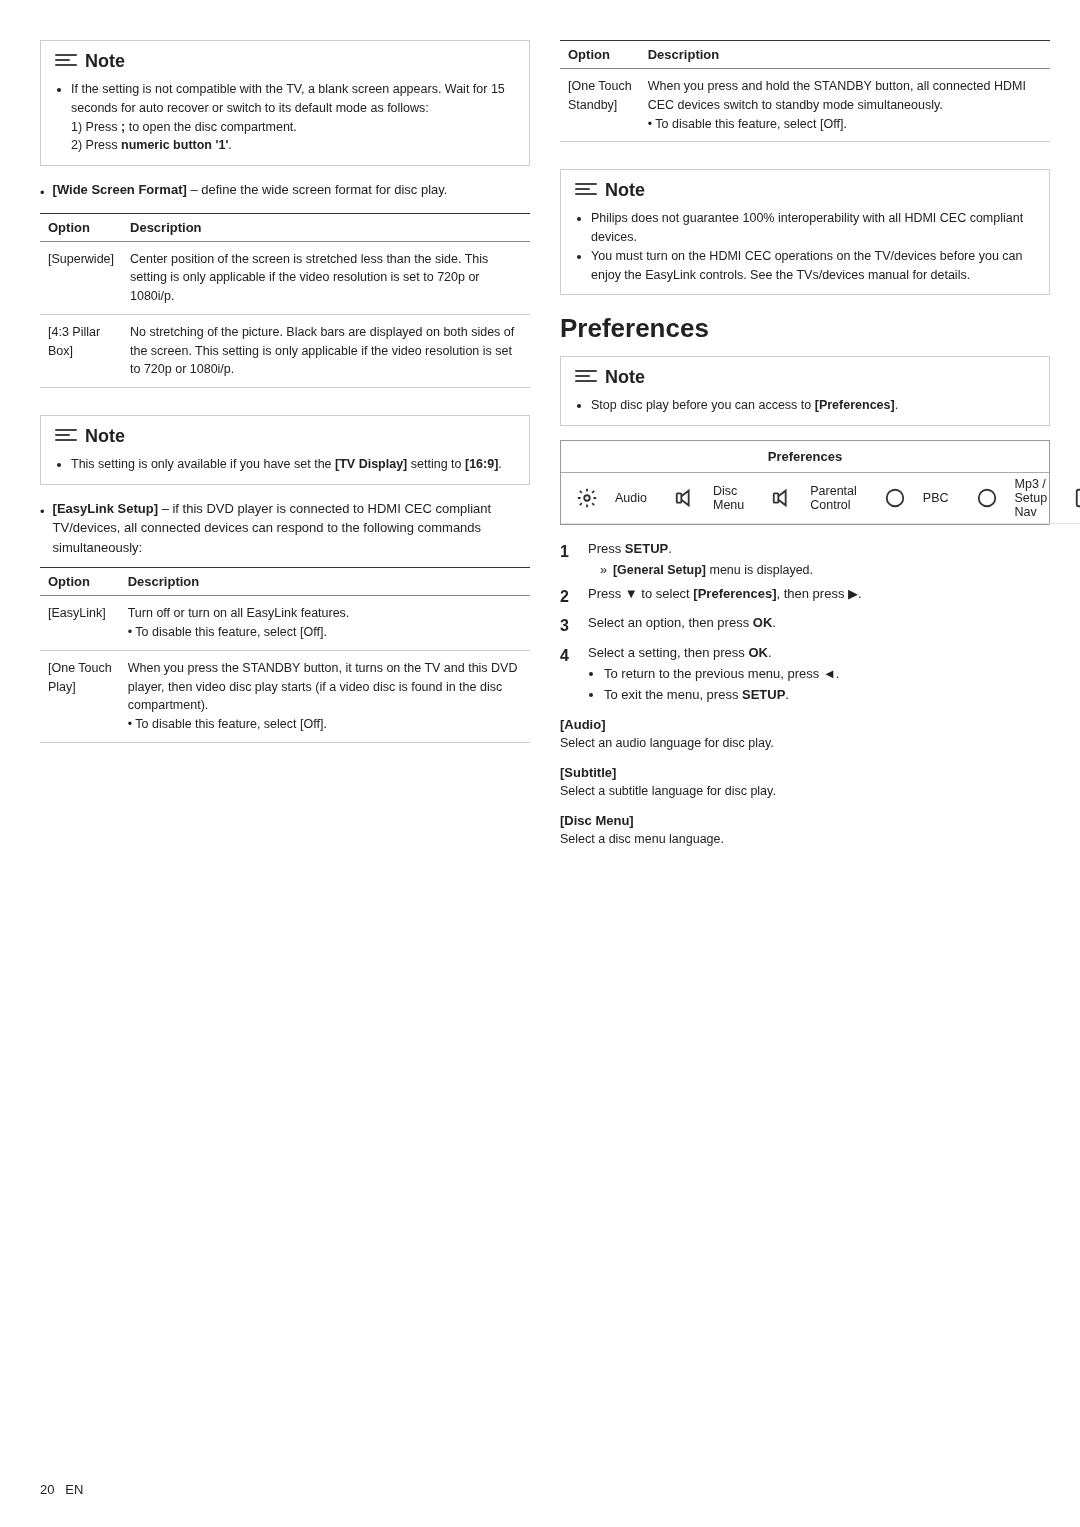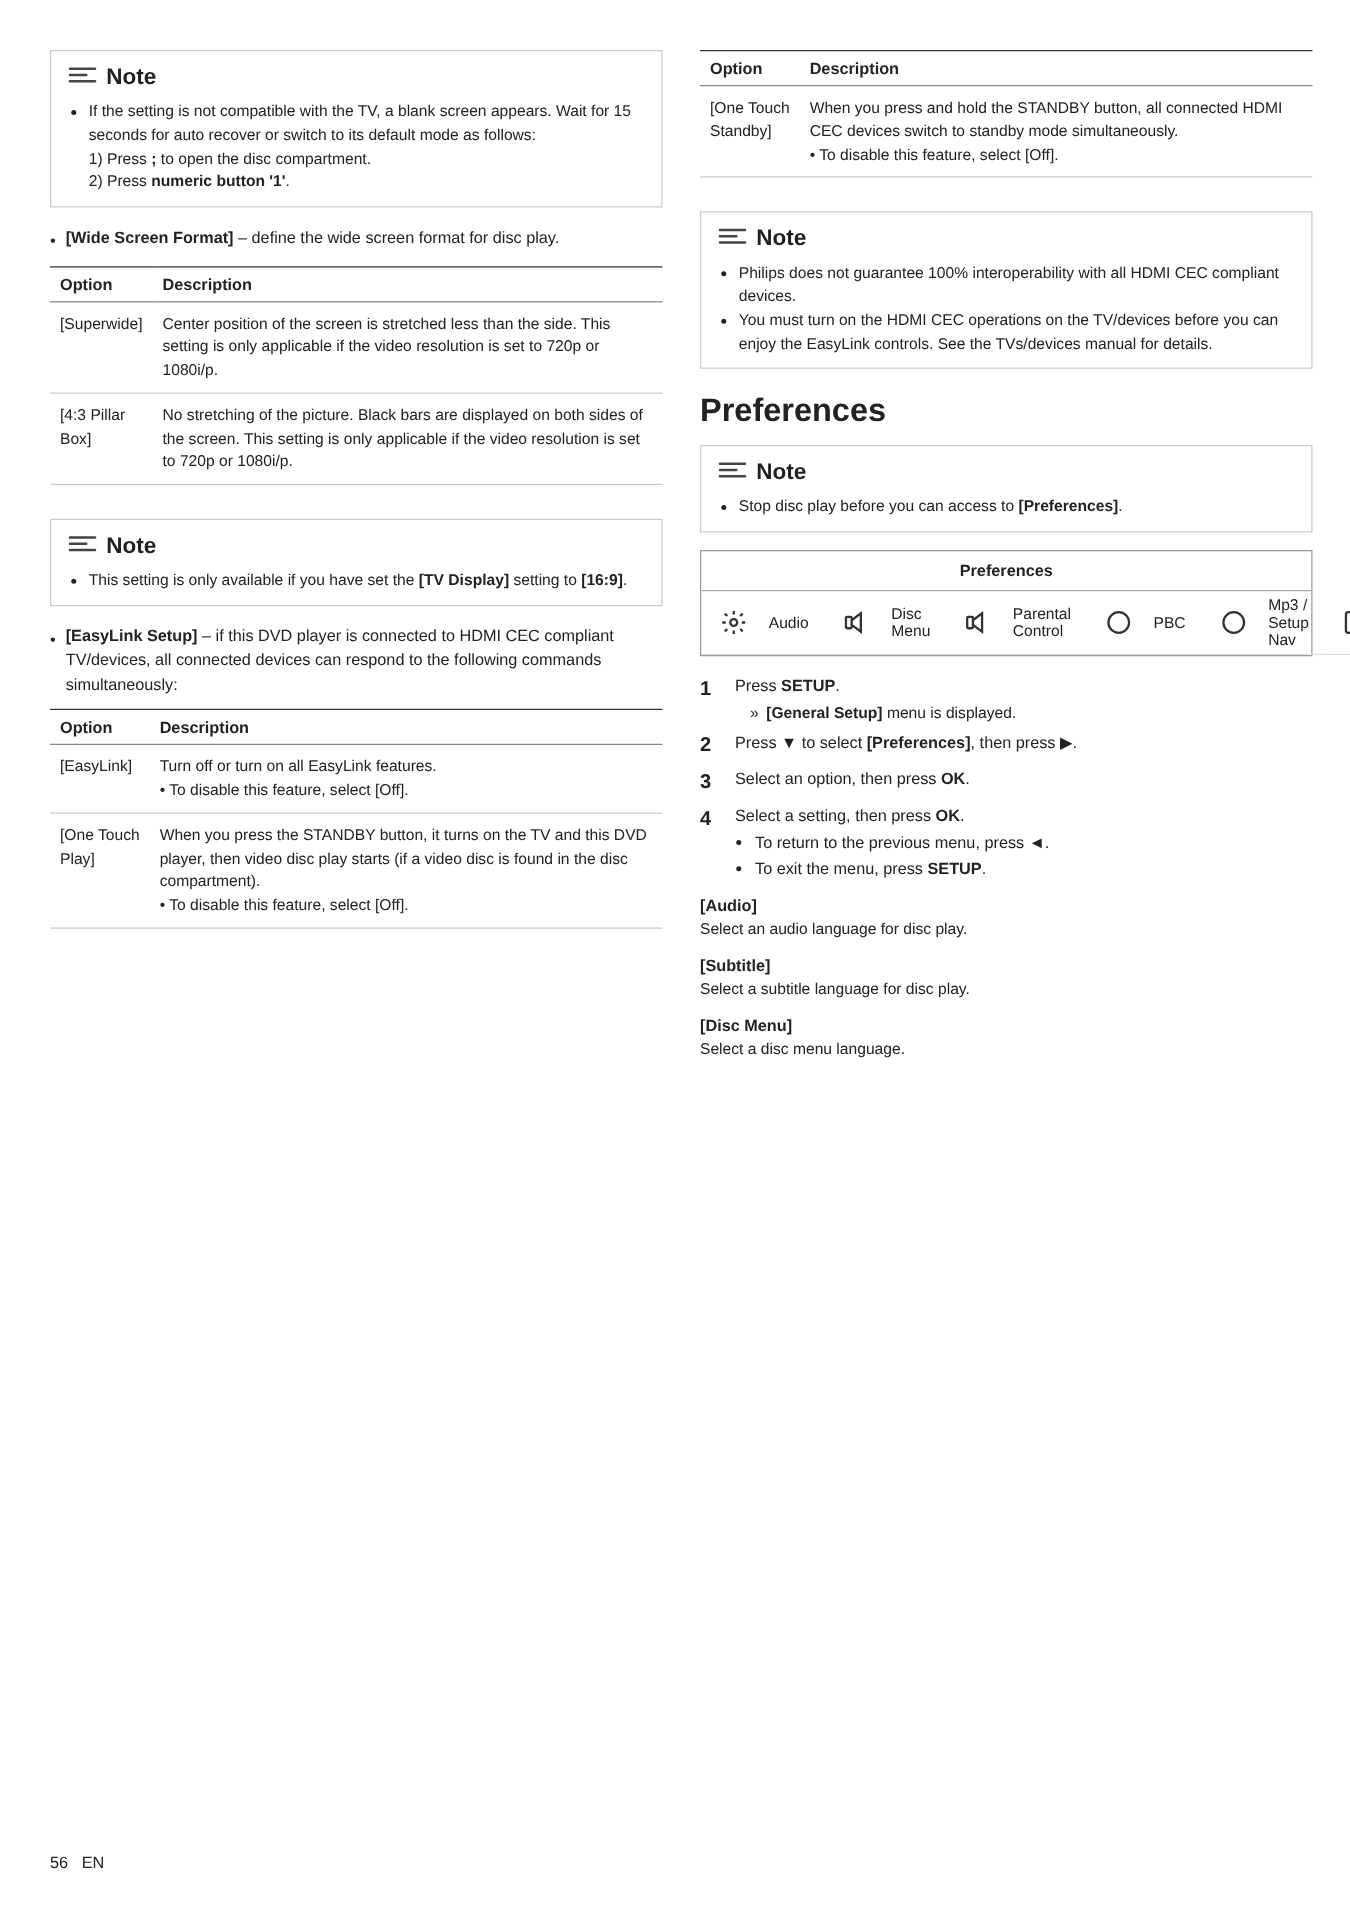--- a/index.html
+++ b/index.html
@@ -470,16 +470,16 @@
     </div>
     <div>
       <div class="section-label">[Disc Menu]</div>
       <div class="section-desc">Select a disc menu language.</div>
     </div>
 
   </div>
 </div>
 
 <div class="page-footer">
-  <span>56</span>
+  <span>20</span>
   &nbsp;
   <span>EN</span>
 </div>
 
 </body></html>

